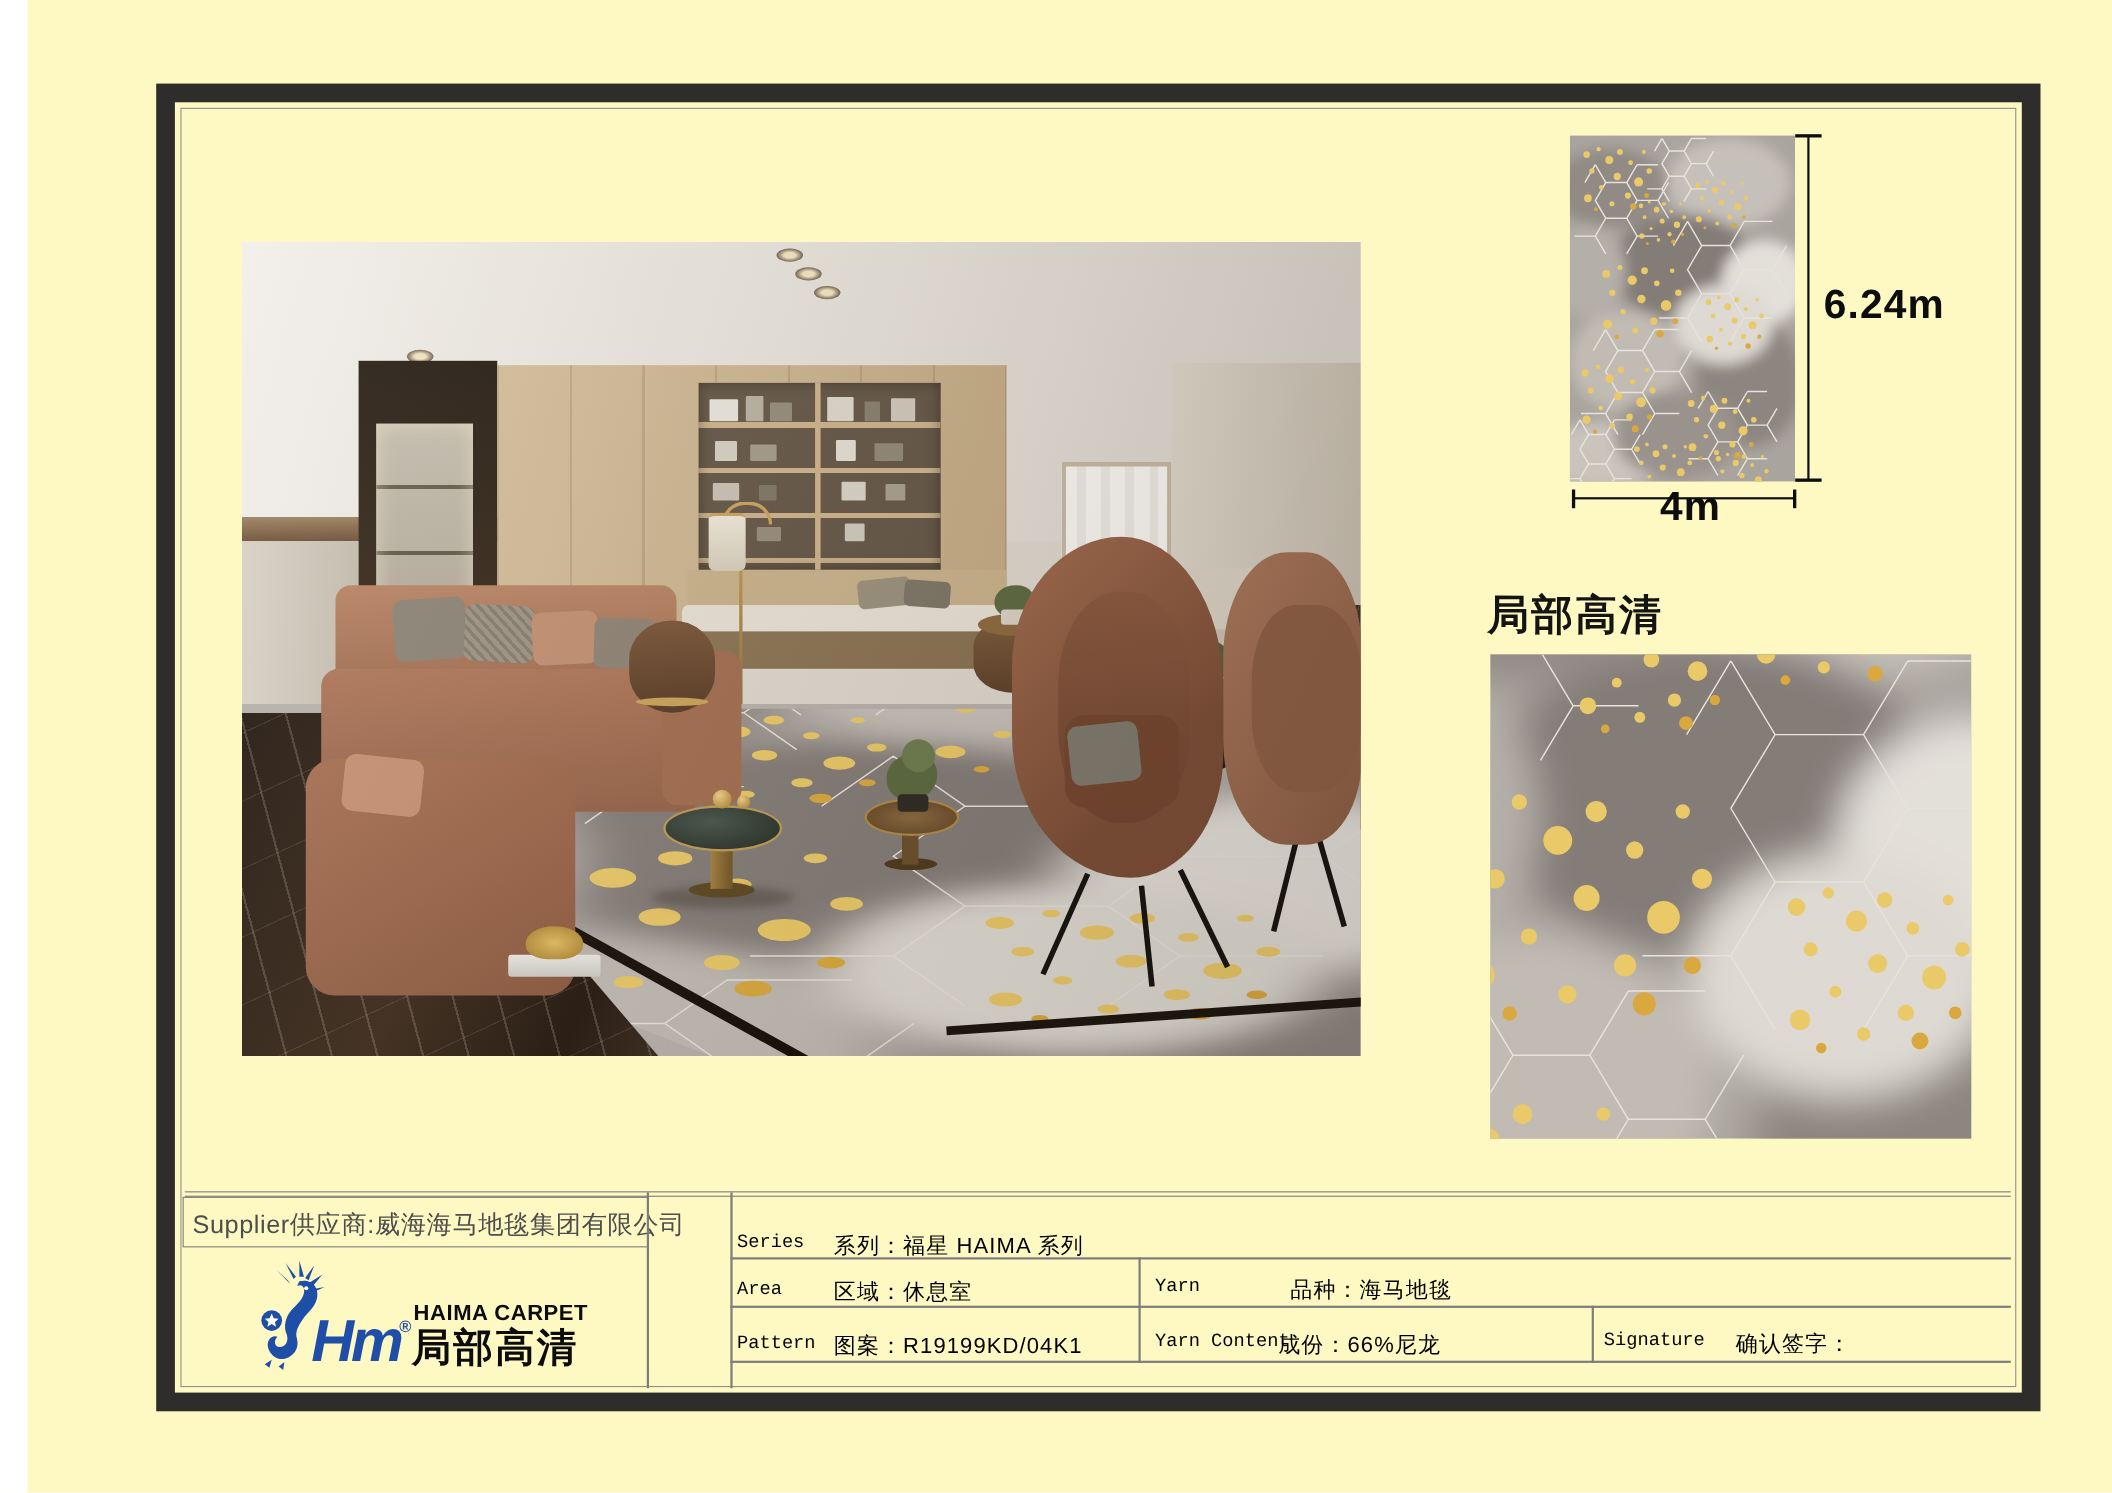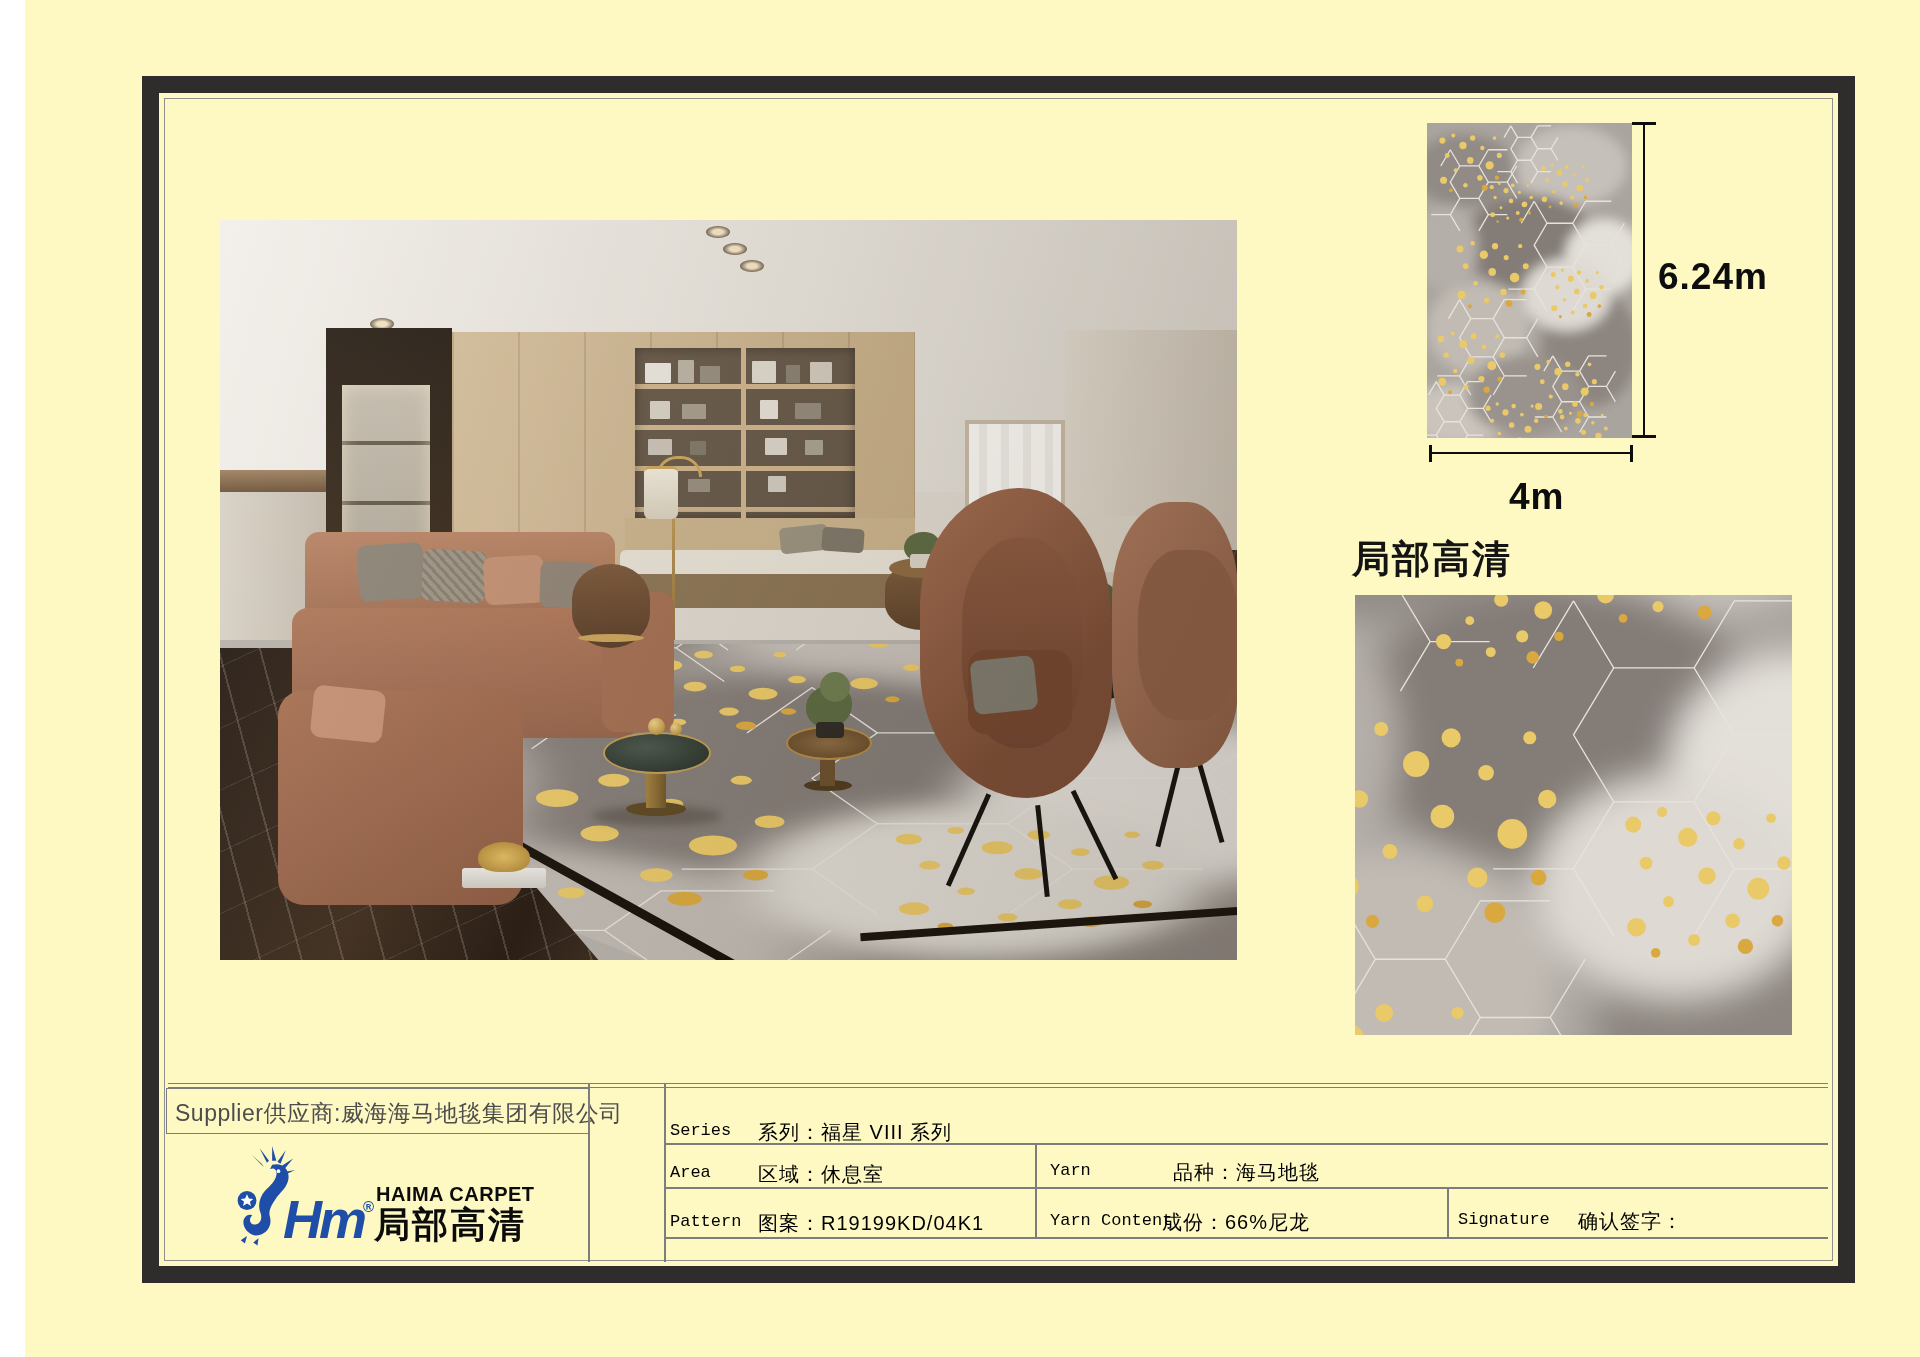--- a/index.html
+++ b/index.html
@@ -12,21 +12,21 @@
   .frame-inner{position:absolute;inset:5px;border:1px solid #8f8f8f;}
 
   
   .swatch{left:1402px;top:123px;width:205px;height:315px;}
   .dimv{left:1618px;top:123px;width:2px;height:314px;background:#0d0d0d;}
   .dimv-cap{left:1607px;width:24px;height:3px;background:#0d0d0d;}
   .dimh{left:1405px;top:452px;width:202px;height:2px;background:#0d0d0d;}
   .dimh-cap{top:445px;width:3px;height:17px;background:#0d0d0d;}
   .dim-label{font-weight:bold;font-size:37px;color:#0d0d0d;letter-spacing:1px;}
   .lbl-h{left:1633px;top:256px;}
-  .lbl-w{left:1484px;top:476px;}
+  .lbl-w{left:1484px;top:440px;}
 
   .detail-title{left:1327px;top:534px;font-size:38px;font-weight:600;color:#141414;letter-spacing:2px;}
   .detail-img{left:1330px;top:595px;width:437px;height:440px;}
 
   
   .notice{left:153px;top:1036px;font-size:20px;font-weight:bold;color:#e60000;}
 
   
   .tl{background:#7d7d7d;}
   .dline{left:143px;top:1083px;width:1660px;height:3px;border-top:1px solid #7d7d7d;border-bottom:1px solid #7d7d7d;box-sizing:content-box;}
@@ -315,21 +315,21 @@
   <div class="a suptext">Supplier供应商:威海海马地毯集团有限公司</div>
   <div class="a tl" style="left:563px;top:1084px;width:2px;height:178px"></div>
   <div class="a tl" style="left:639px;top:1084px;width:2px;height:178px"></div>
   <div class="a tl" style="left:639px;top:1143px;width:1164px;height:2px"></div>
   <div class="a tl" style="left:639px;top:1187px;width:1164px;height:2px"></div>
   <div class="a tl" style="left:639px;top:1237px;width:1164px;height:2px"></div>
   <div class="a tl" style="left:1010px;top:1143px;width:2px;height:96px"></div>
   <div class="a tl" style="left:1422px;top:1187px;width:2px;height:52px"></div>
 
   <div class="a en-lab" style="left:645px;top:1121px">Series</div>
-  <div class="a cn-val" style="left:733px;top:1119px">系列：福星 VIII 系列</div>
+  <div class="a cn-val" style="left:733px;top:1119px">系列：福星 HAIMA 系列</div>
   <div class="a en-lab" style="left:645px;top:1163px">Area</div>
   <div class="a cn-val" style="left:733px;top:1161px">区域：休息室</div>
   <div class="a en-lab" style="left:1025px;top:1161px">Yarn</div>
   <div class="a cn-val" style="left:1148px;top:1159px">品种：海马地毯</div>
   <div class="a en-lab" style="left:645px;top:1212px">Pattern</div>
   <div class="a cn-val" style="left:733px;top:1210px">图案：R19199KD/04K1</div>
   <div class="a en-lab" style="left:1025px;top:1211px">Yarn Content</div>
   <div class="a cn-val" style="left:1137px;top:1209px">成份：66%尼龙</div>
   <div class="a en-lab" style="left:1433px;top:1210px">Signature</div>
   <div class="a cn-val" style="left:1553px;top:1208px">确认签字：</div>

